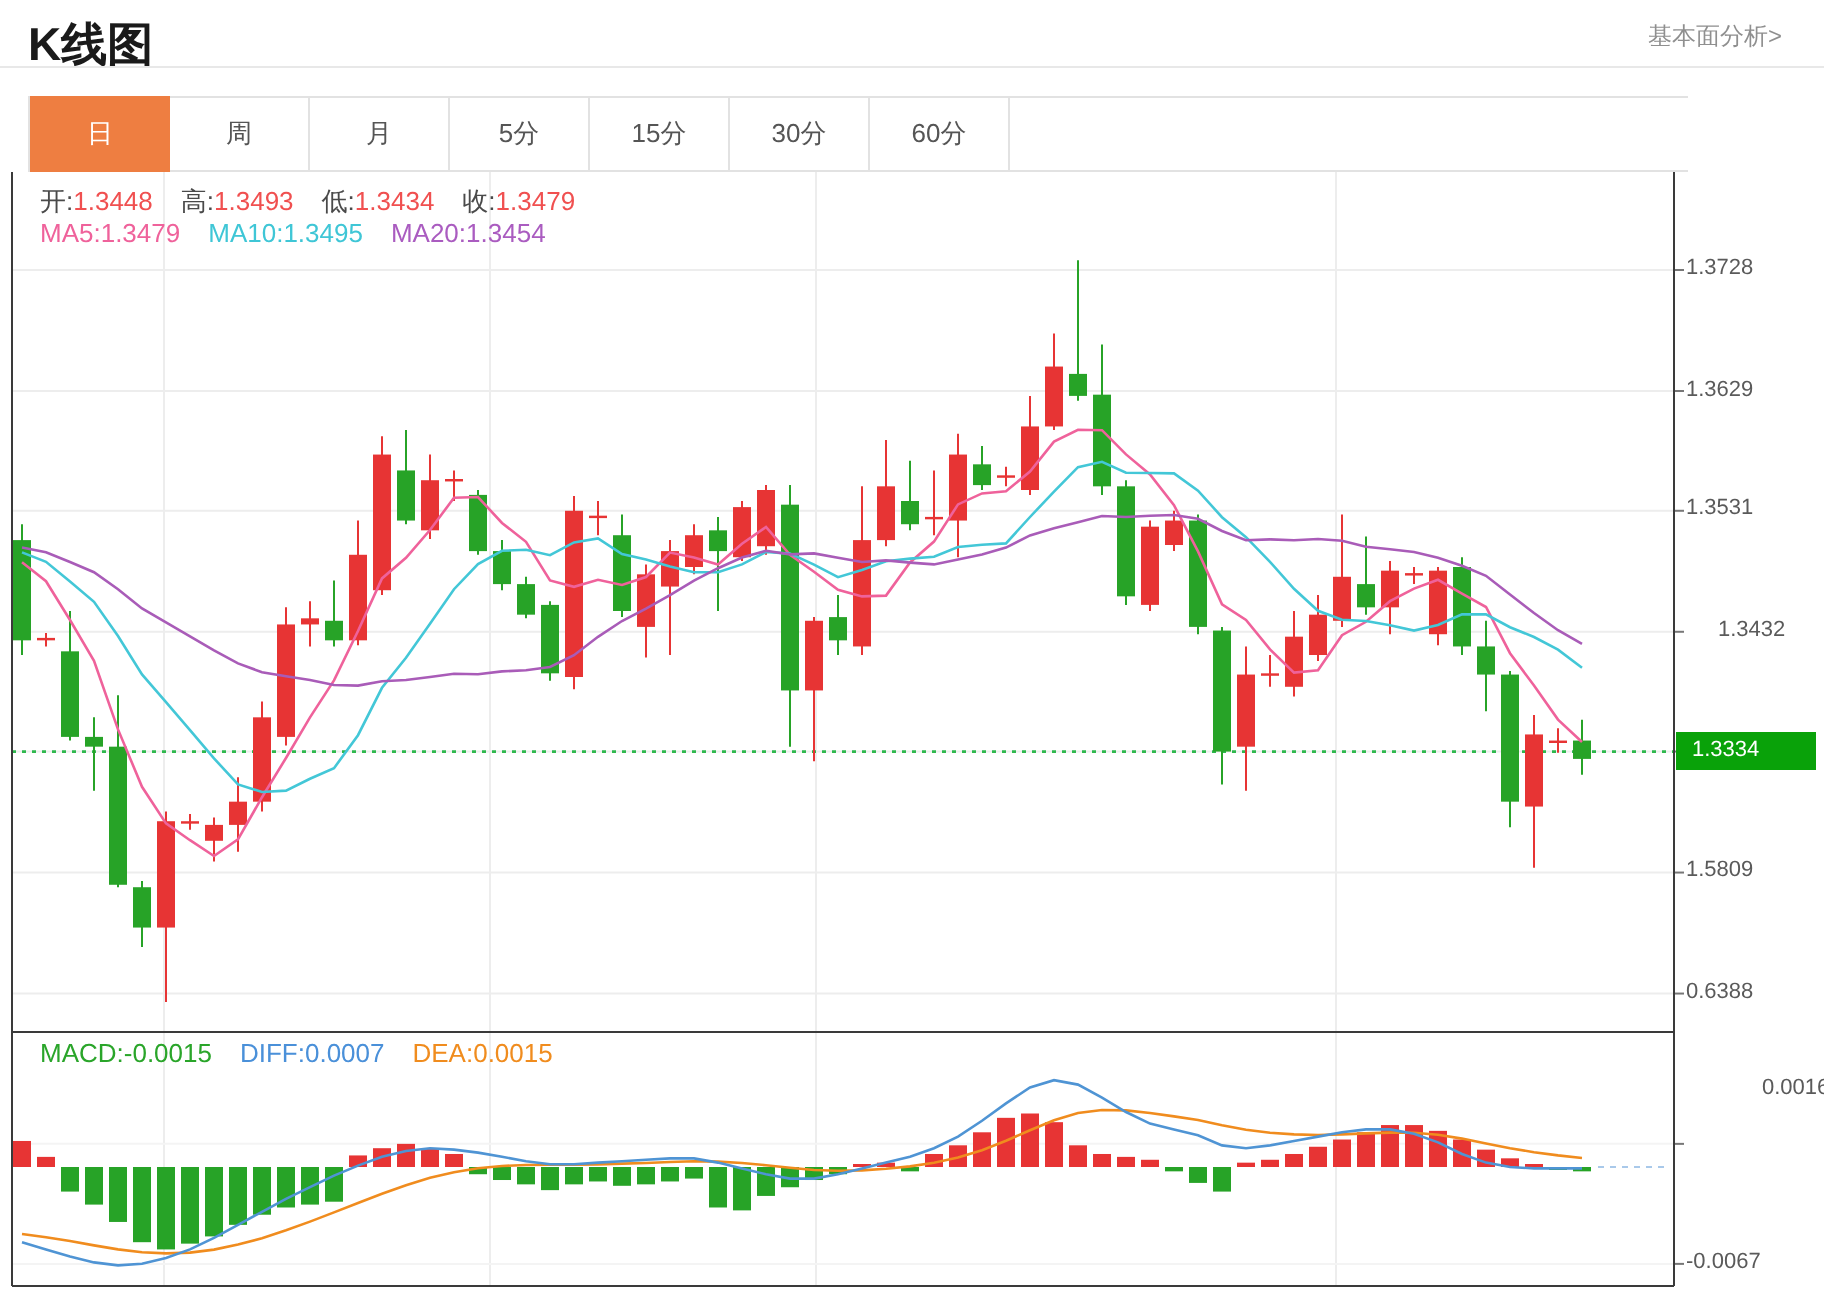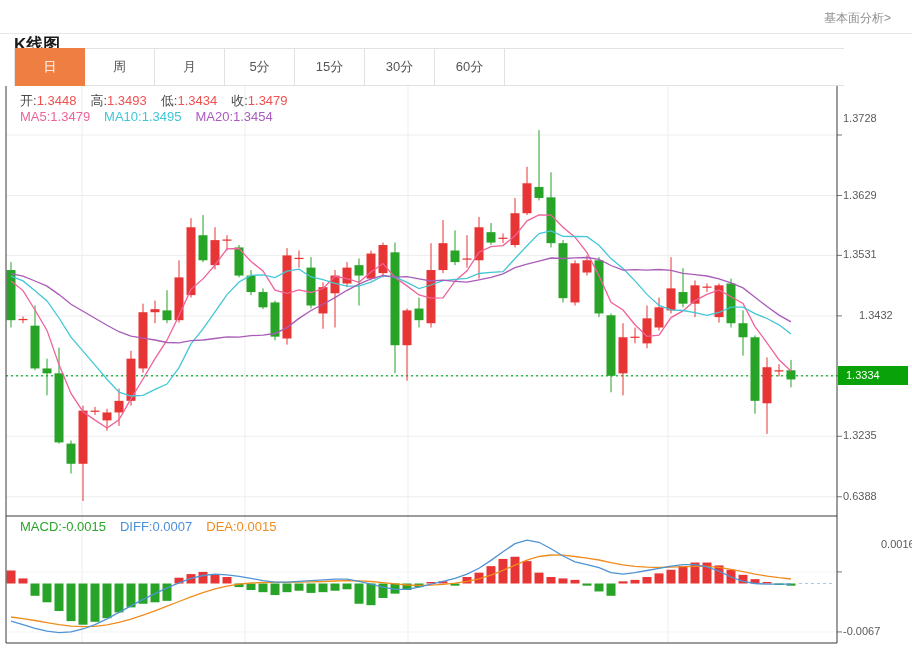--- a/index.html
+++ b/index.html
@@ -1,20 +1,20 @@
 <!DOCTYPE html>
 <html><head>
 <meta charset="utf-8">
 <style>
   * { margin:0; padding:0; box-sizing:border-box; }
   html,body { background:#fff; }
   body { font-family:"Liberation Sans","DejaVu Sans",sans-serif; }
   .page { position:relative; width:912px; height:649px; background:#fff; overflow:hidden; }
 
-  .page-title { position:absolute; left:14px; top:7px; font-size:17px; font-weight:bold; color:#1a1a1a;margin-top:26px; }
+  .page-title { position:absolute; left:14px; top:7px; font-size:23px; font-weight:bold; color:#1a1a1a; }
   .top-link { position:absolute; right:21px; top:10px; font-size:12px; color:#8f8f8f; cursor:pointer; }
   .top-divider { position:absolute; left:0; top:33px; width:912px; height:1px; background:#e8e8e8; }
 
   .tabbar { position:absolute; left:14px; top:48px; width:830px; height:38px;
             border-top:1px solid #e2e2e2; border-bottom:1px solid #e2e2e2; border-left:1px solid #e2e2e2;
             display:flex; background:#fff; }
   .tab { width:70px; height:100%; line-height:36px; text-align:center; font-size:13px; color:#555;
          border-right:1px solid #e2e2e2; cursor:pointer; background:#fff; }
   .tab.active { background:#ee7e41; color:#fff; border-right:none; margin:-1px 0; height:38px; line-height:38px; }
 
@@ -281,24 +281,24 @@
       <line x1="837" y1="86" x2="837" y2="643" stroke="#3a3a3a" stroke-width="1"></line>
       <line x1="6" y1="516" x2="837" y2="516" stroke="#3a3a3a" stroke-width="1"></line>
       <line x1="6" y1="643" x2="837" y2="643" stroke="#3a3a3a" stroke-width="1"></line>
     </svg>
 
   <div class="info-row ohlc-row" id="ohlc-row"><span class="item"><span class="lbl">开:</span><span class="val">1.3448</span></span><span class="item"><span class="lbl">高:</span><span class="val">1.3493</span></span><span class="item"><span class="lbl">低:</span><span class="val">1.3434</span></span><span class="item"><span class="lbl">收:</span><span class="val">1.3479</span></span></div>
   <div class="info-row ma-row" id="ma-row"><span class="item"><span class="lbl" style="color: rgb(239, 98, 155);">MA5:</span><span class="val" style="color: rgb(239, 98, 155);">1.3479</span></span><span class="item"><span class="lbl" style="color: rgb(63, 198, 214);">MA10:</span><span class="val" style="color: rgb(63, 198, 214);">1.3495</span></span><span class="item"><span class="lbl" style="color: rgb(170, 92, 192);">MA20:</span><span class="val" style="color: rgb(170, 92, 192);">1.3454</span></span></div>
   <div class="info-row macd-row" id="macd-row"><span class="item"><span class="lbl" style="color: rgb(42, 165, 42);">MACD:</span><span class="val" style="color: rgb(42, 165, 42);">-0.0015</span></span><span class="item"><span class="lbl" style="color: rgb(74, 144, 217);">DIFF:</span><span class="val" style="color: rgb(74, 144, 217);">0.0007</span></span><span class="item"><span class="lbl" style="color: rgb(240, 140, 30);">DEA:</span><span class="val" style="color: rgb(240, 140, 30);">0.0015</span></span></div>
 
   <div id="price-labels">
-      <div class="axis-label" style="top: 112px;">1.3728</div>
+      <div class="axis-label" style="top: 128px;">1.3728</div>
       <div class="axis-label" style="top: 188.5px;">1.3629</div>
       <div class="axis-label" style="top: 248.389px;">1.3531</div>
       <div class="axis-label" style="top: 308.889px; margin-left: 16px;">1.3432</div>
       <div class="axis-label" style="top: 368.778px;">1.3334</div>
-      <div class="axis-label" style="top: 429.278px;">1.3235</div>
+      <div class="axis-label" style="top: 429.278px;">1.5809</div>
       <div class="axis-label" style="top: 489.778px;">0.6388</div>
       <div class="axis-label" style="top: 538px; margin-left: 38px;">0.0016</div>
       <div class="axis-label" style="top: 624.941px;">-0.0067</div>
     </div>
   <div class="price-tag" id="price-tag" style="background: rgb(9, 162, 9); top: 366.278px;">1.3334</div>
 </div>
 
 </body></html>

